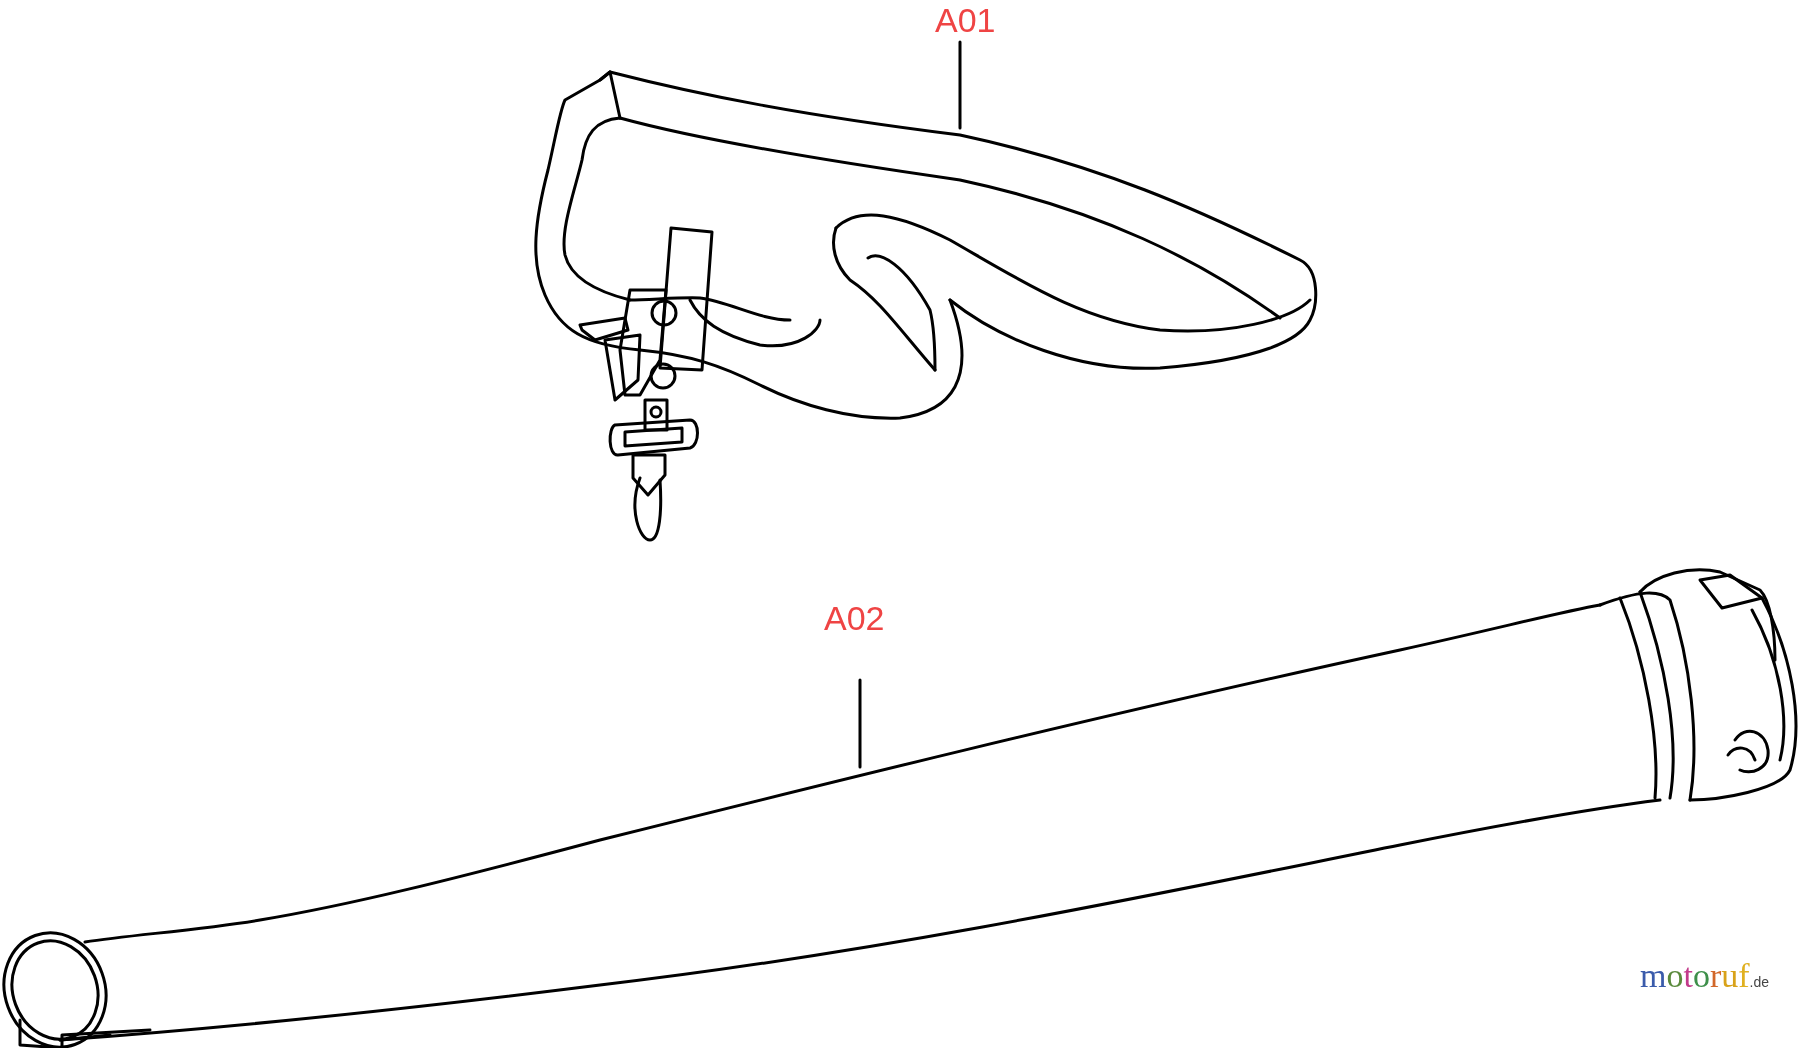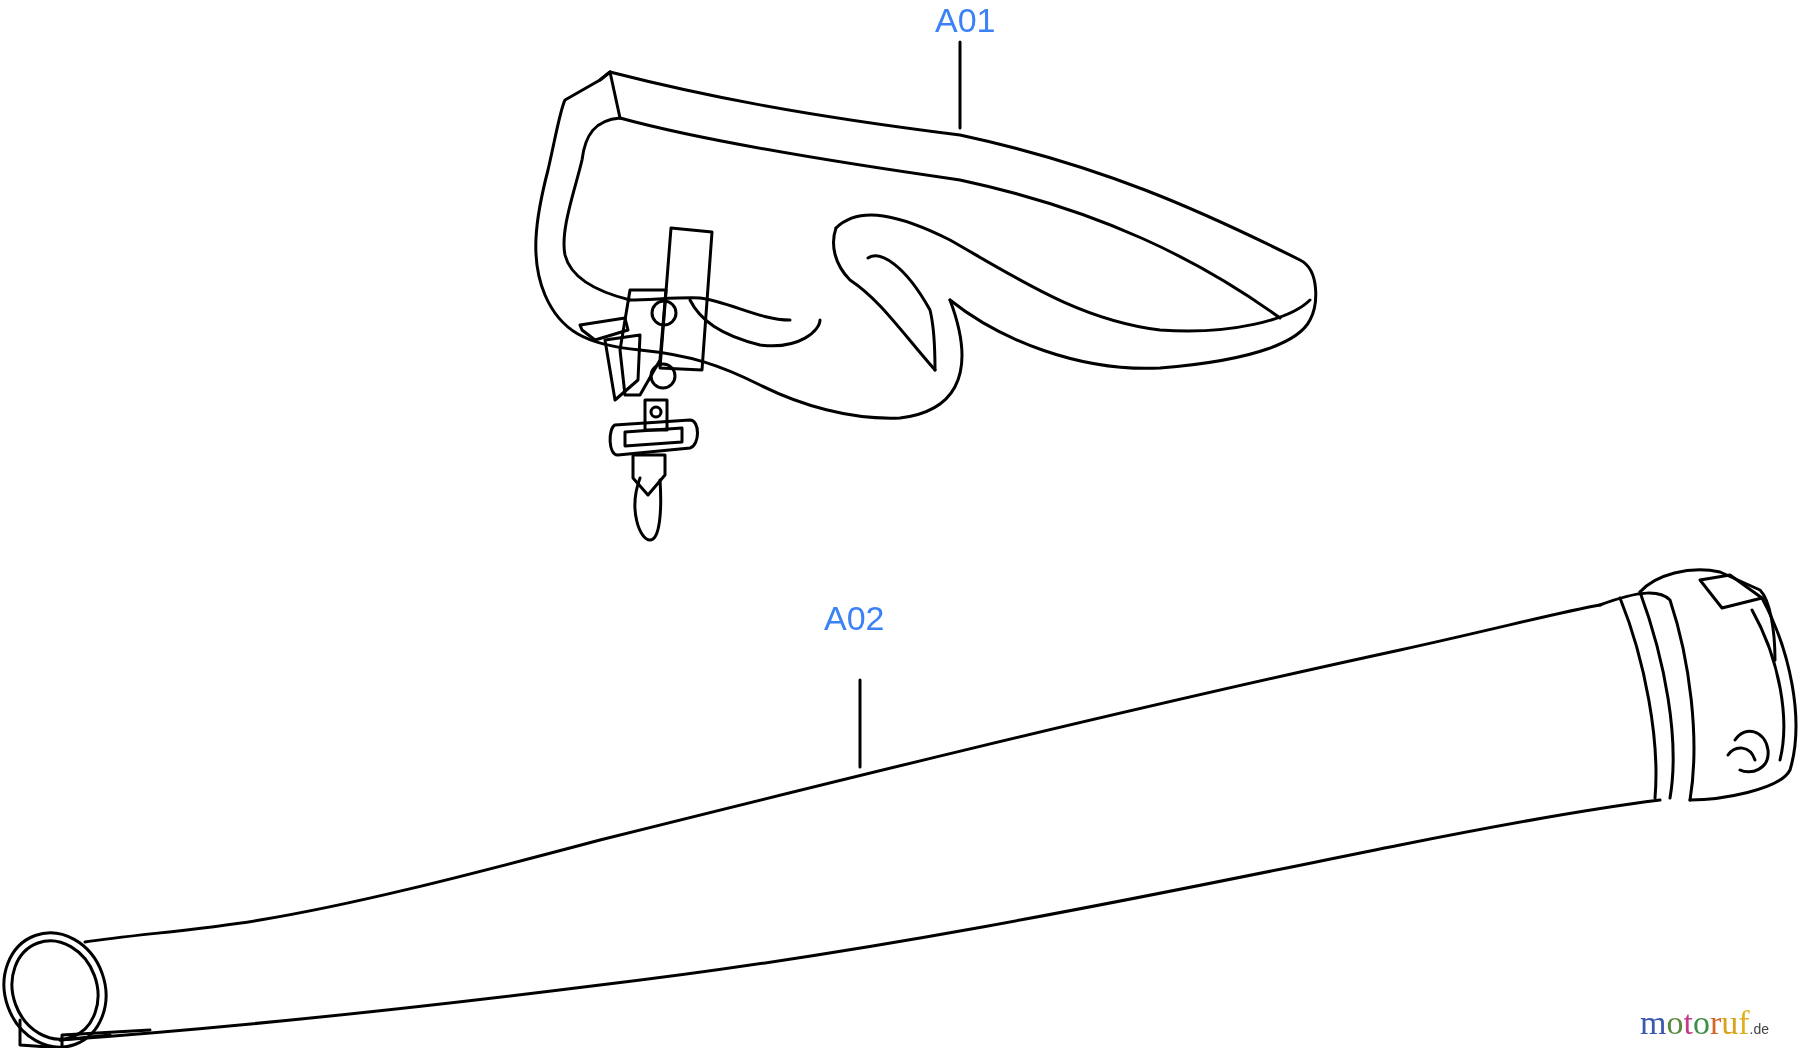--- a/index.html
+++ b/index.html
@@ -1,21 +1,21 @@
 <!DOCTYPE html>
 <html><head>
 <meta charset="utf-8">
 <style>
   html, body { margin: 0; padding: 0; background: #ffffff; }
   body { width: 1800px; height: 1048px; position: relative; overflow: hidden;
          font-family: "Liberation Sans", sans-serif; }
   svg.drawing { position: absolute; left: 0; top: 0; }
   .label { position: absolute; font-family: "Liberation Sans", sans-serif;
-           font-size: 34px; color: #3b82f6; line-height: 1; }
-  .brand { position: absolute; left: 1640px; top: 1004px;
+           font-size: 34px; color: #ef4444; line-height: 1; }
+  .brand { position: absolute; left: 1640px; top: 957px;
            font-family: "Liberation Serif", serif; font-size: 34px; letter-spacing: 0; }
   .brand span { display: inline-block; }
   .brand .tld { font-family: "Liberation Sans", sans-serif; font-size: 14px; color: #444; }
 </style>
 </head>
 <body>
 
 <svg class="drawing" width="1800" height="1048" viewBox="0 0 1800 1048" fill="none" stroke="#000" stroke-width="3" stroke-linejoin="round" stroke-linecap="round">
 
   <line x1="960" y1="42" x2="960" y2="128"></line>

